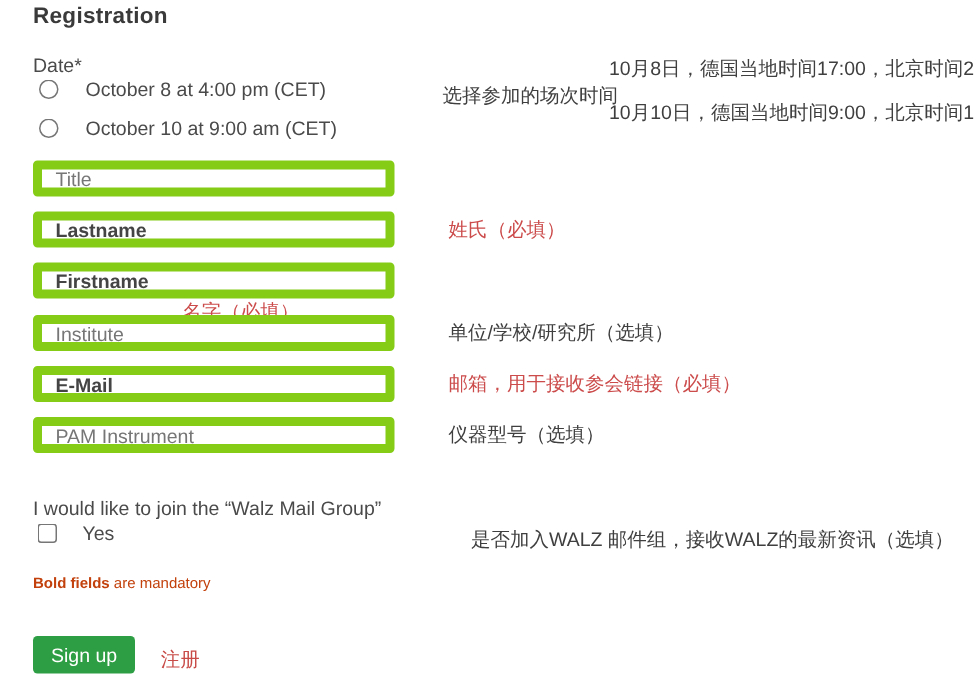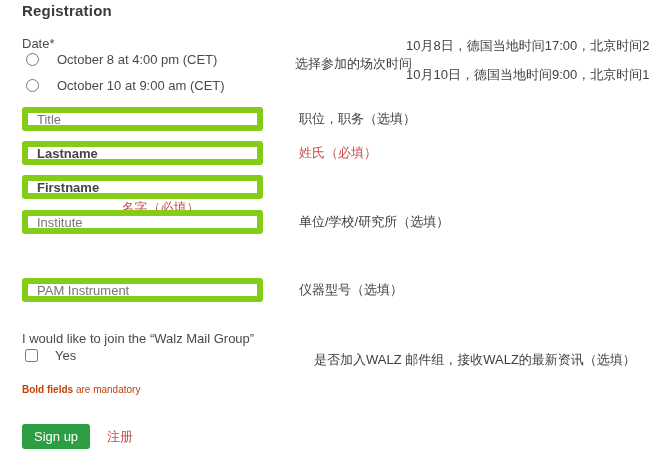--- a/index.html
+++ b/index.html
@@ -66,21 +66,21 @@
   }
   .checkbox-label { font-size: 13px; color: #4a4a4a; }
   .cn-mailgroup {
     left: 314px; top: 351px;
     font-size: 13px; color: #3f3f3f; white-space: nowrap;
   }
 
   .bold-note { left: 22px; top: 384px; font-size: 10px; color: #c2410c; }
   .bold-note .b { font-weight: bold; }
 
-  .signup-row { left: 22px; top: 424px; display: flex; align-items: center; }
+  .signup-row { left: 22px; top: 424px; display: flex; align-items: flex-end; }
   .signup-button {
     background: #2e9e44;
     color: #ffffff;
     border: none; border-radius: 3px;
     font-family: "Liberation Sans", "DejaVu Sans", sans-serif;
     font-size: 13px;
     padding: 5px 12px;
     cursor: pointer;
   }
   .signup-cn { margin-left: 17px; font-size: 13px; color: #c84b47; }
@@ -103,38 +103,41 @@
     <input type="radio" name="date" style="">
     <span class="radio-label">October 10 at 9:00 am (CET)</span>
   </div>
 
   <div class="abs cn-hint">选择参加的场次时间</div>
   <div class="abs cn-note" style="top:37px;">10月8日，德国当地时间17:00，北京时间23:00</div>
   <div class="abs cn-note" style="top:66px;">10月10日，德国当地时间9:00，北京时间15:00</div>
 
   <div class="abs field-row" style="top:107px;">
     <input type="text" placeholder="Title" style="">
-    <span class="annotation">职位，职务（选填）</span>
   </div>
 
   <div class="abs field-row" style="top:141px;">
     <input type="text" class="bold-field" placeholder="Lastname" style="">
     <span class="annotation required">姓氏（必填）</span>
   </div>
 
   <div class="abs field-row" style="top:175px;flex-direction:column;">
     <input type="text" class="bold-field" placeholder="Firstname" style="">
     <span class="annotation required">名字（必填）</span>
   </div>
 
   <div class="abs field-row" style="top:210px;">
     <input type="text" placeholder="Institute" style="">
     <span class="annotation">单位/学校/研究所（选填）</span>
   </div>
 
+  <div class="abs field-row" style="top:244px;">
+    <input type="text" class="bold-field" placeholder="E-Mail" style="">
+    <span class="annotation required">邮箱，用于接收参会链接（必填）</span>
+  </div>
 
   <div class="abs field-row" style="top:278px;">
     <input type="text" placeholder="PAM Instrument" style="">
     <span class="annotation">仪器型号（选填）</span>
   </div>
 
   <div class="abs mailgroup-question">I would like to join the “Walz Mail Group”</div>
 
   <div class="abs checkbox-row">
     <input type="checkbox" style="">

